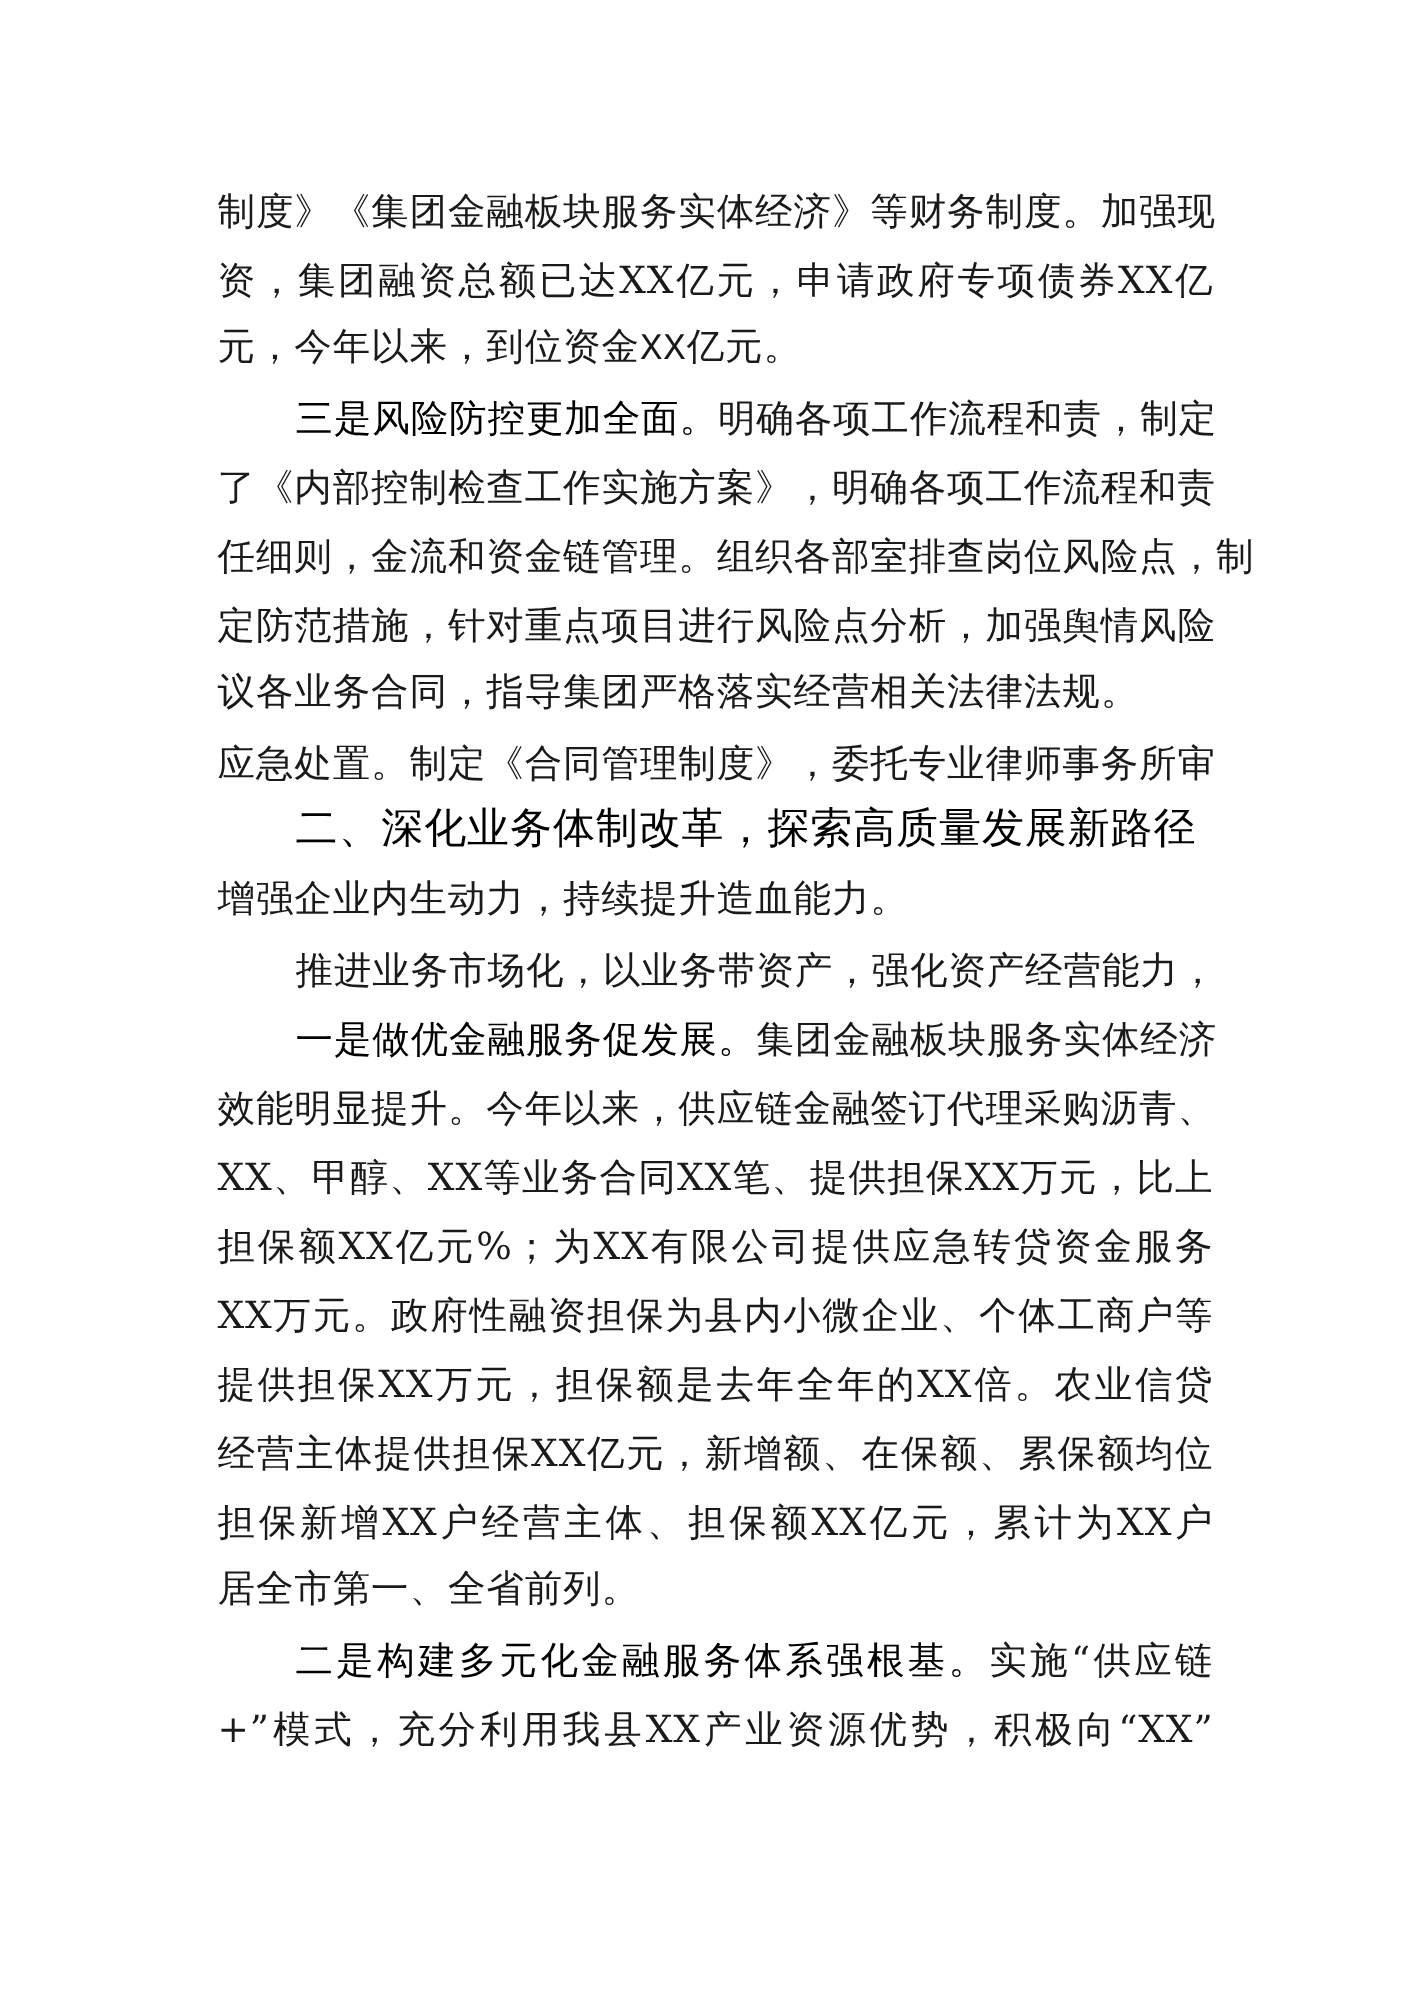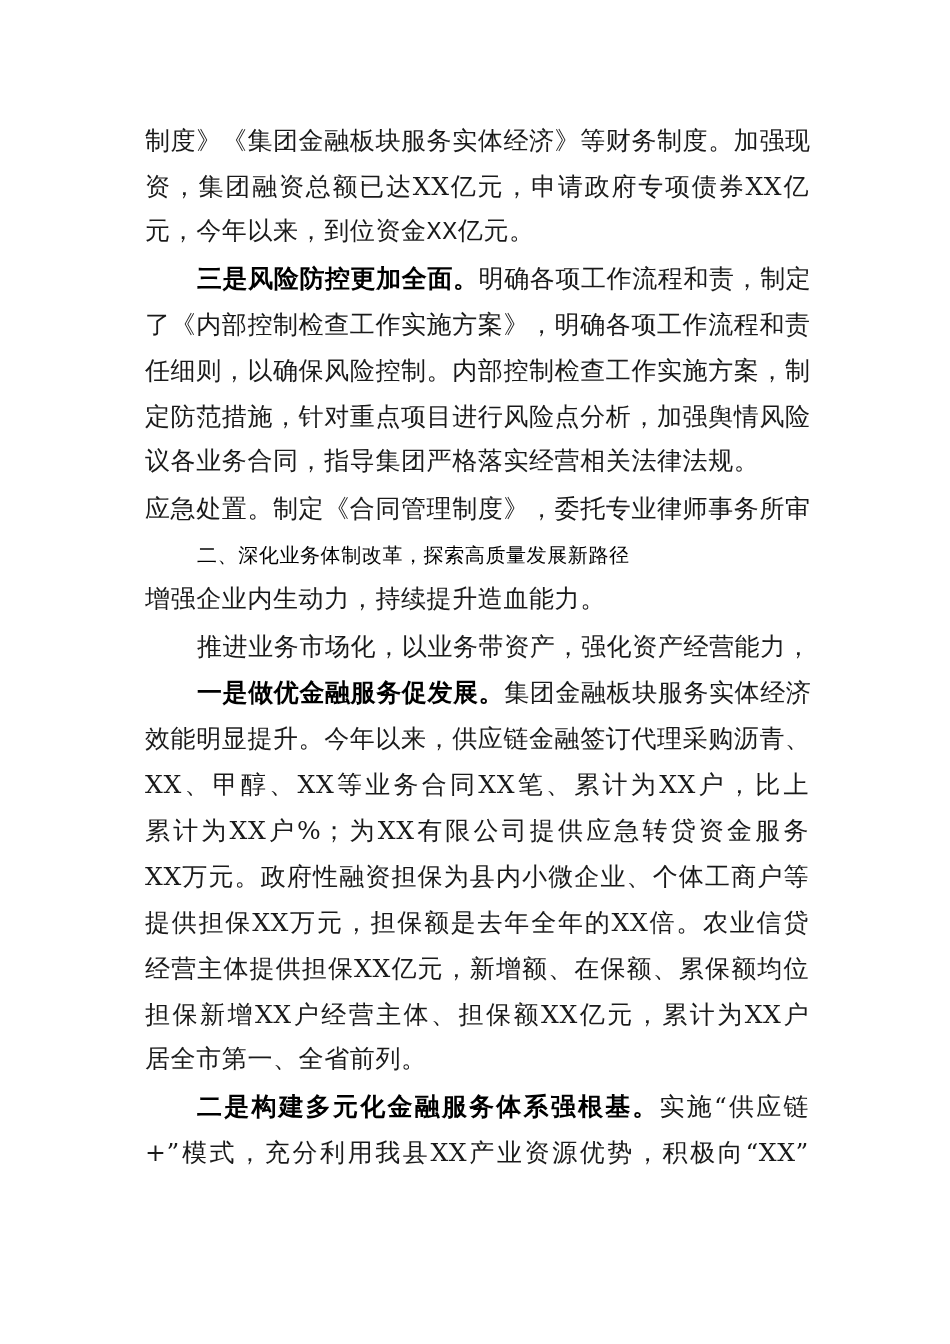--- a/index.html
+++ b/index.html
@@ -31,63 +31,63 @@
       text-align-last: justify;
     }
     .line.last {
       text-align-last: left;
       font-family: Liberation Mono, monospace;
     }
     .line.indent {
       padding-left: 52px;
     }
     .bold {
-      font-weight: bold;
+      font-weight: normal;
       font-family: "DejaVu Sans", "Liberation Sans", sans-serif;
       color: #000;
     }
     .heading {
-      font-family: Liberation Serif, serif;
+      font-family: Liberation Mono, monospace;
       color: #000;
-      font-size: 20px;
+      font-size: 28px;
       text-align-last: left;
     }
   </style>
 </head>
 <body>
 
 <div class="page">
 
   <div>
     <div class="line">制度》《集团金融板块服务实体经济》等财务制度。加强现</div>
     <div class="line">资，集团融资总额已达XX亿元，申请政府专项债券XX亿</div>
     <div class="line last">元，今年以来，到位资金XX亿元。</div>
   </div>
 
   <div>
     <div class="line indent"><span class="bold">三是风险防控更加全面。</span><span>明确各项工作流程和责，制定</span></div>
     <div class="line">了《内部控制检查工作实施方案》，明确各项工作流程和责</div>
-    <div class="line">任细则，以确保风险控制。内部控制检查工作实施方案，制</div>
+    <div class="line">任细则，金流和资金链管理。组织各部室排查岗位风险点，制</div>
     <div class="line">定防范措施，针对重点项目进行风险点分析，加强舆情风险</div>
     <div class="line last">议各业务合同，指导集团严格落实经营相关法律法规。</div>
     <div class="line">应急处置。制定《合同管理制度》，委托专业律师事务所审</div>
   </div>
 
   <div class="line indent heading">二、深化业务体制改革，探索高质量发展新路径</div>
 
   <div>
     <div class="line last">增强企业内生动力，持续提升造血能力。</div>
     <div class="line indent">推进业务市场化，以业务带资产，强化资产经营能力，</div>
   </div>
 
   <div>
     <div class="line indent"><span class="bold">一是做优金融服务促发展。</span><span>集团金融板块服务实体经济</span></div>
     <div class="line">效能明显提升。今年以来，供应链金融签订代理采购沥青、</div>
-    <div class="line">XX、甲醇、XX等业务合同XX笔、累计为XX户，比上</div>
-    <div class="line">累计为XX户%；为XX有限公司提供应急转贷资金服务</div>
+    <div class="line">XX、甲醇、XX等业务合同XX笔、提供担保XX万元，比上</div>
+    <div class="line">担保额XX亿元%；为XX有限公司提供应急转贷资金服务</div>
     <div class="line">XX万元。政府性融资担保为县内小微企业、个体工商户等</div>
     <div class="line">提供担保XX万元，担保额是去年全年的XX倍。农业信贷</div>
     <div class="line">经营主体提供担保XX亿元，新增额、在保额、累保额均位</div>
     <div class="line">担保新增XX户经营主体、担保额XX亿元，累计为XX户</div>
     <div class="line last">居全市第一、全省前列。</div>
   </div>
 
   <div>
     <div class="line indent"><span class="bold">二是构建多元化金融服务体系强根基。</span><span>实施“供应链</span></div>
     <div class="line">+”模式，充分利用我县XX产业资源优势，积极向“XX”</div>

